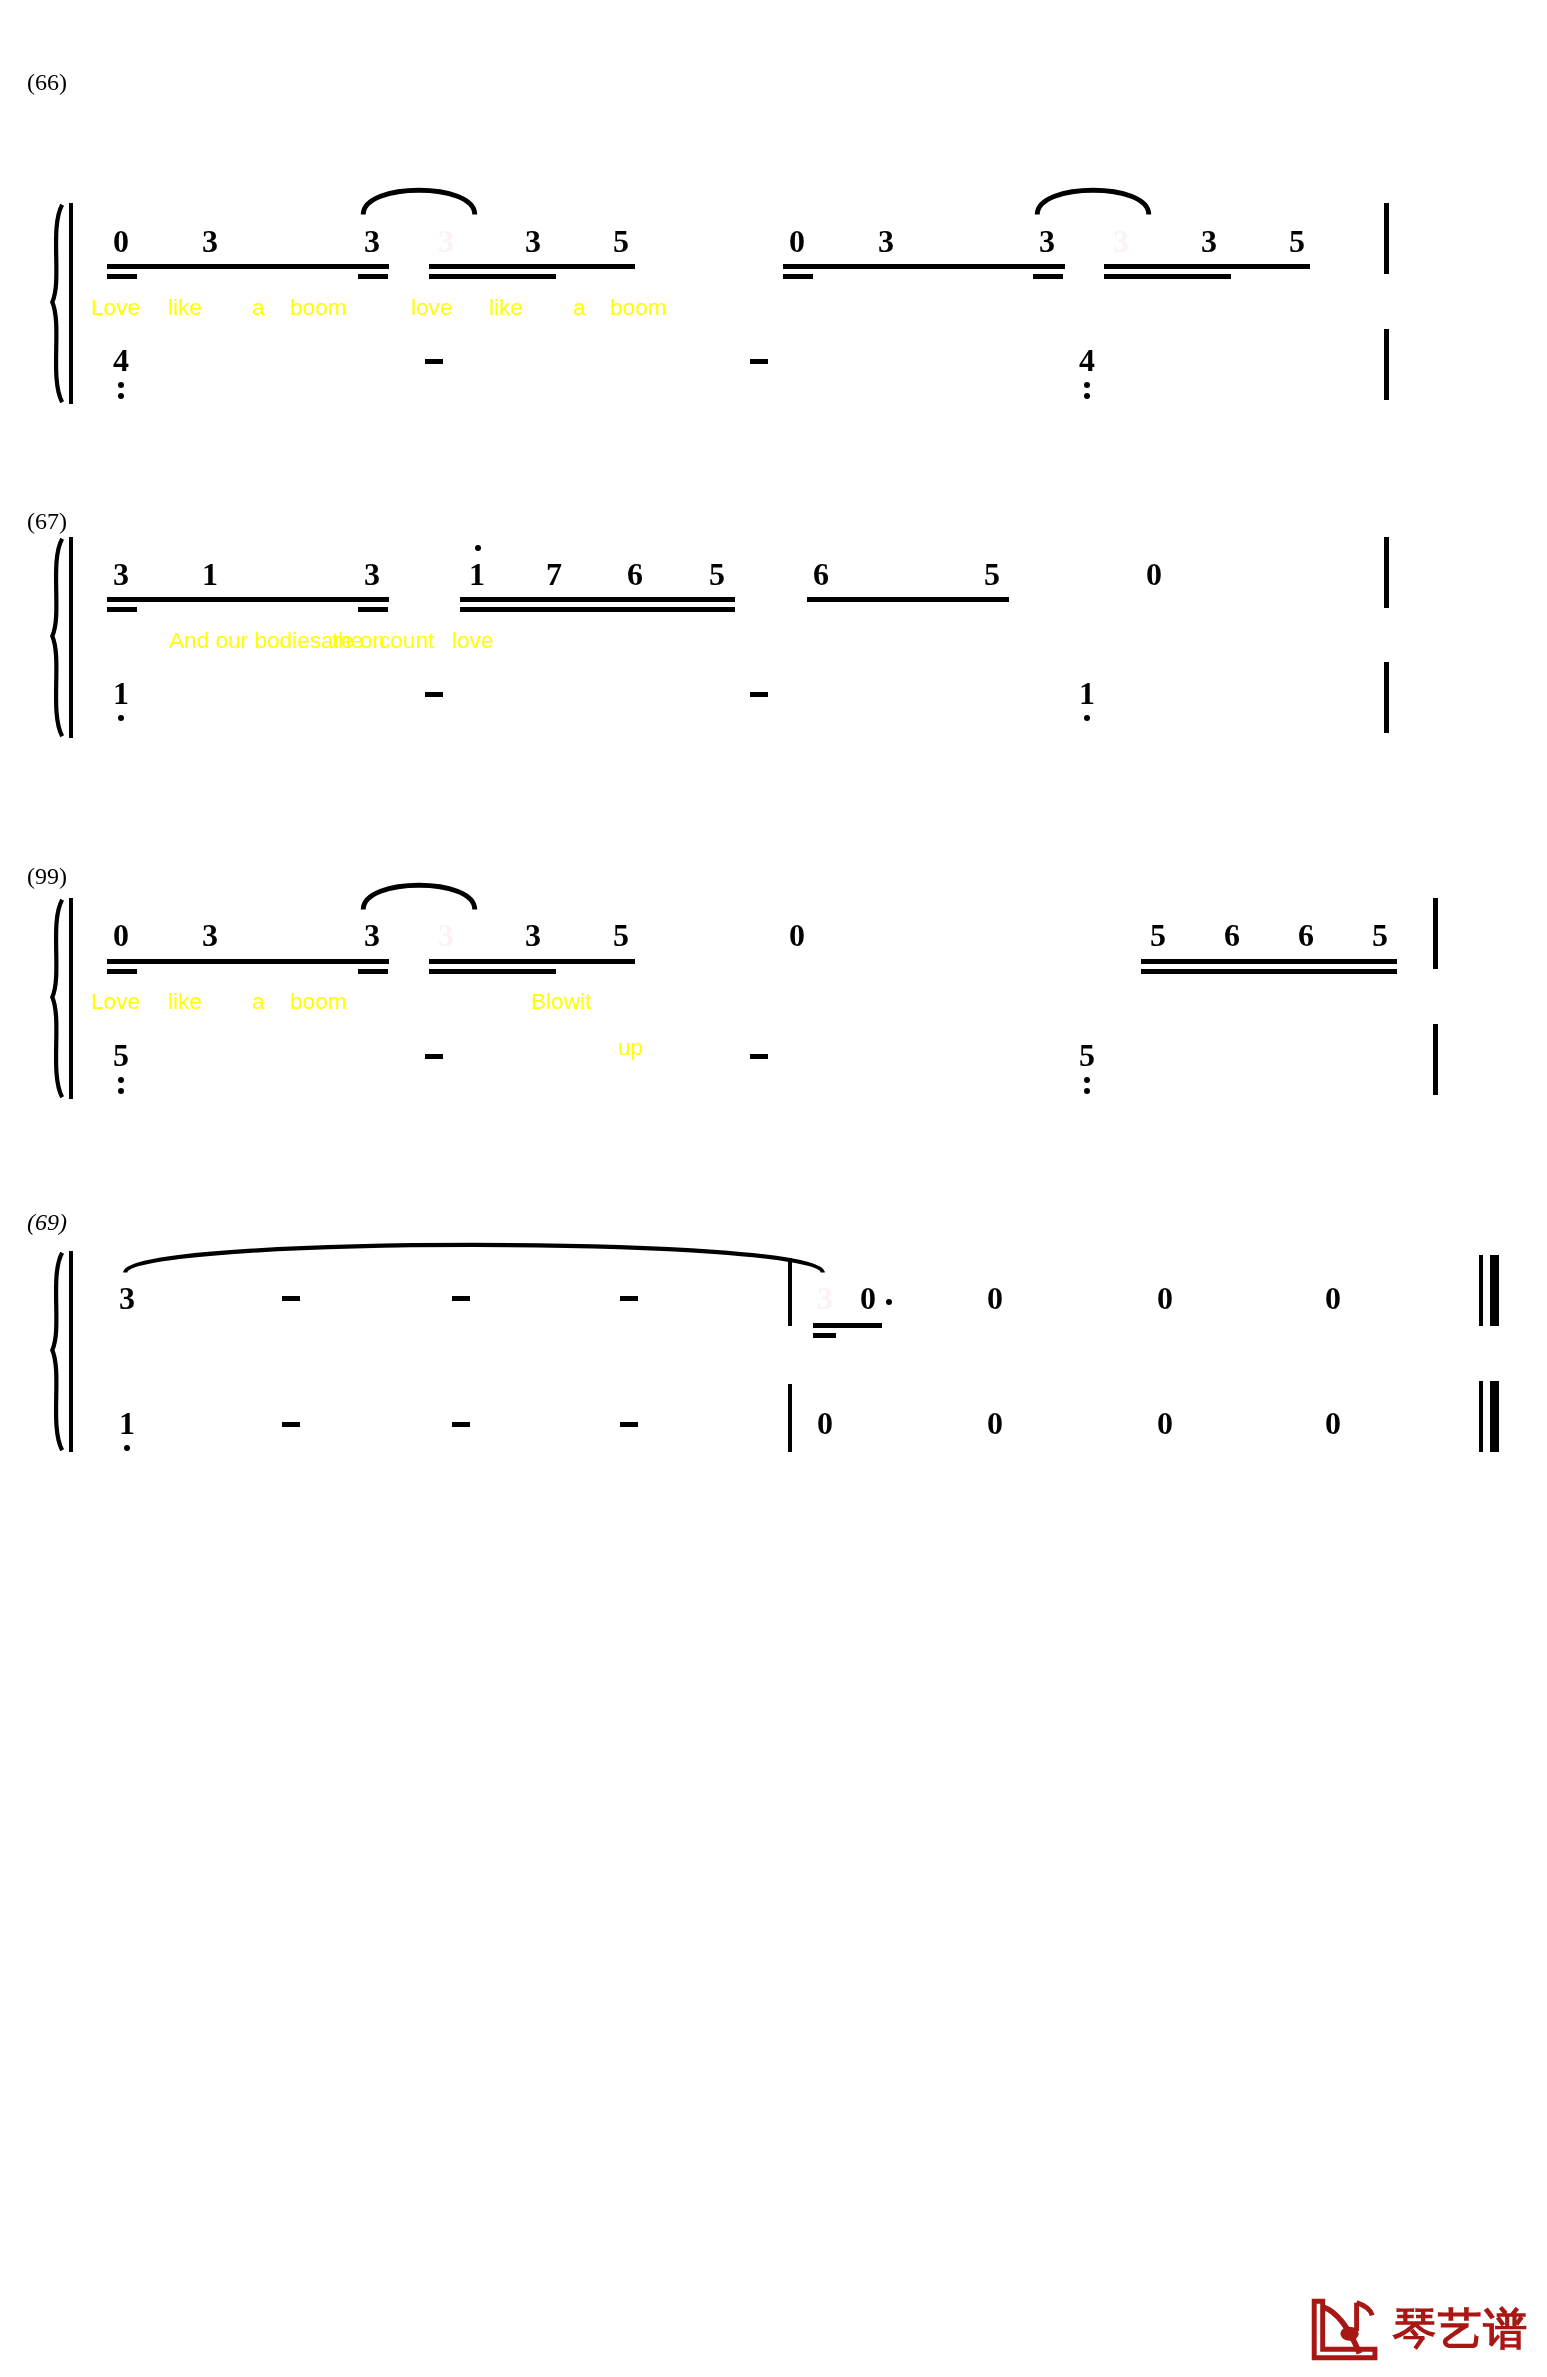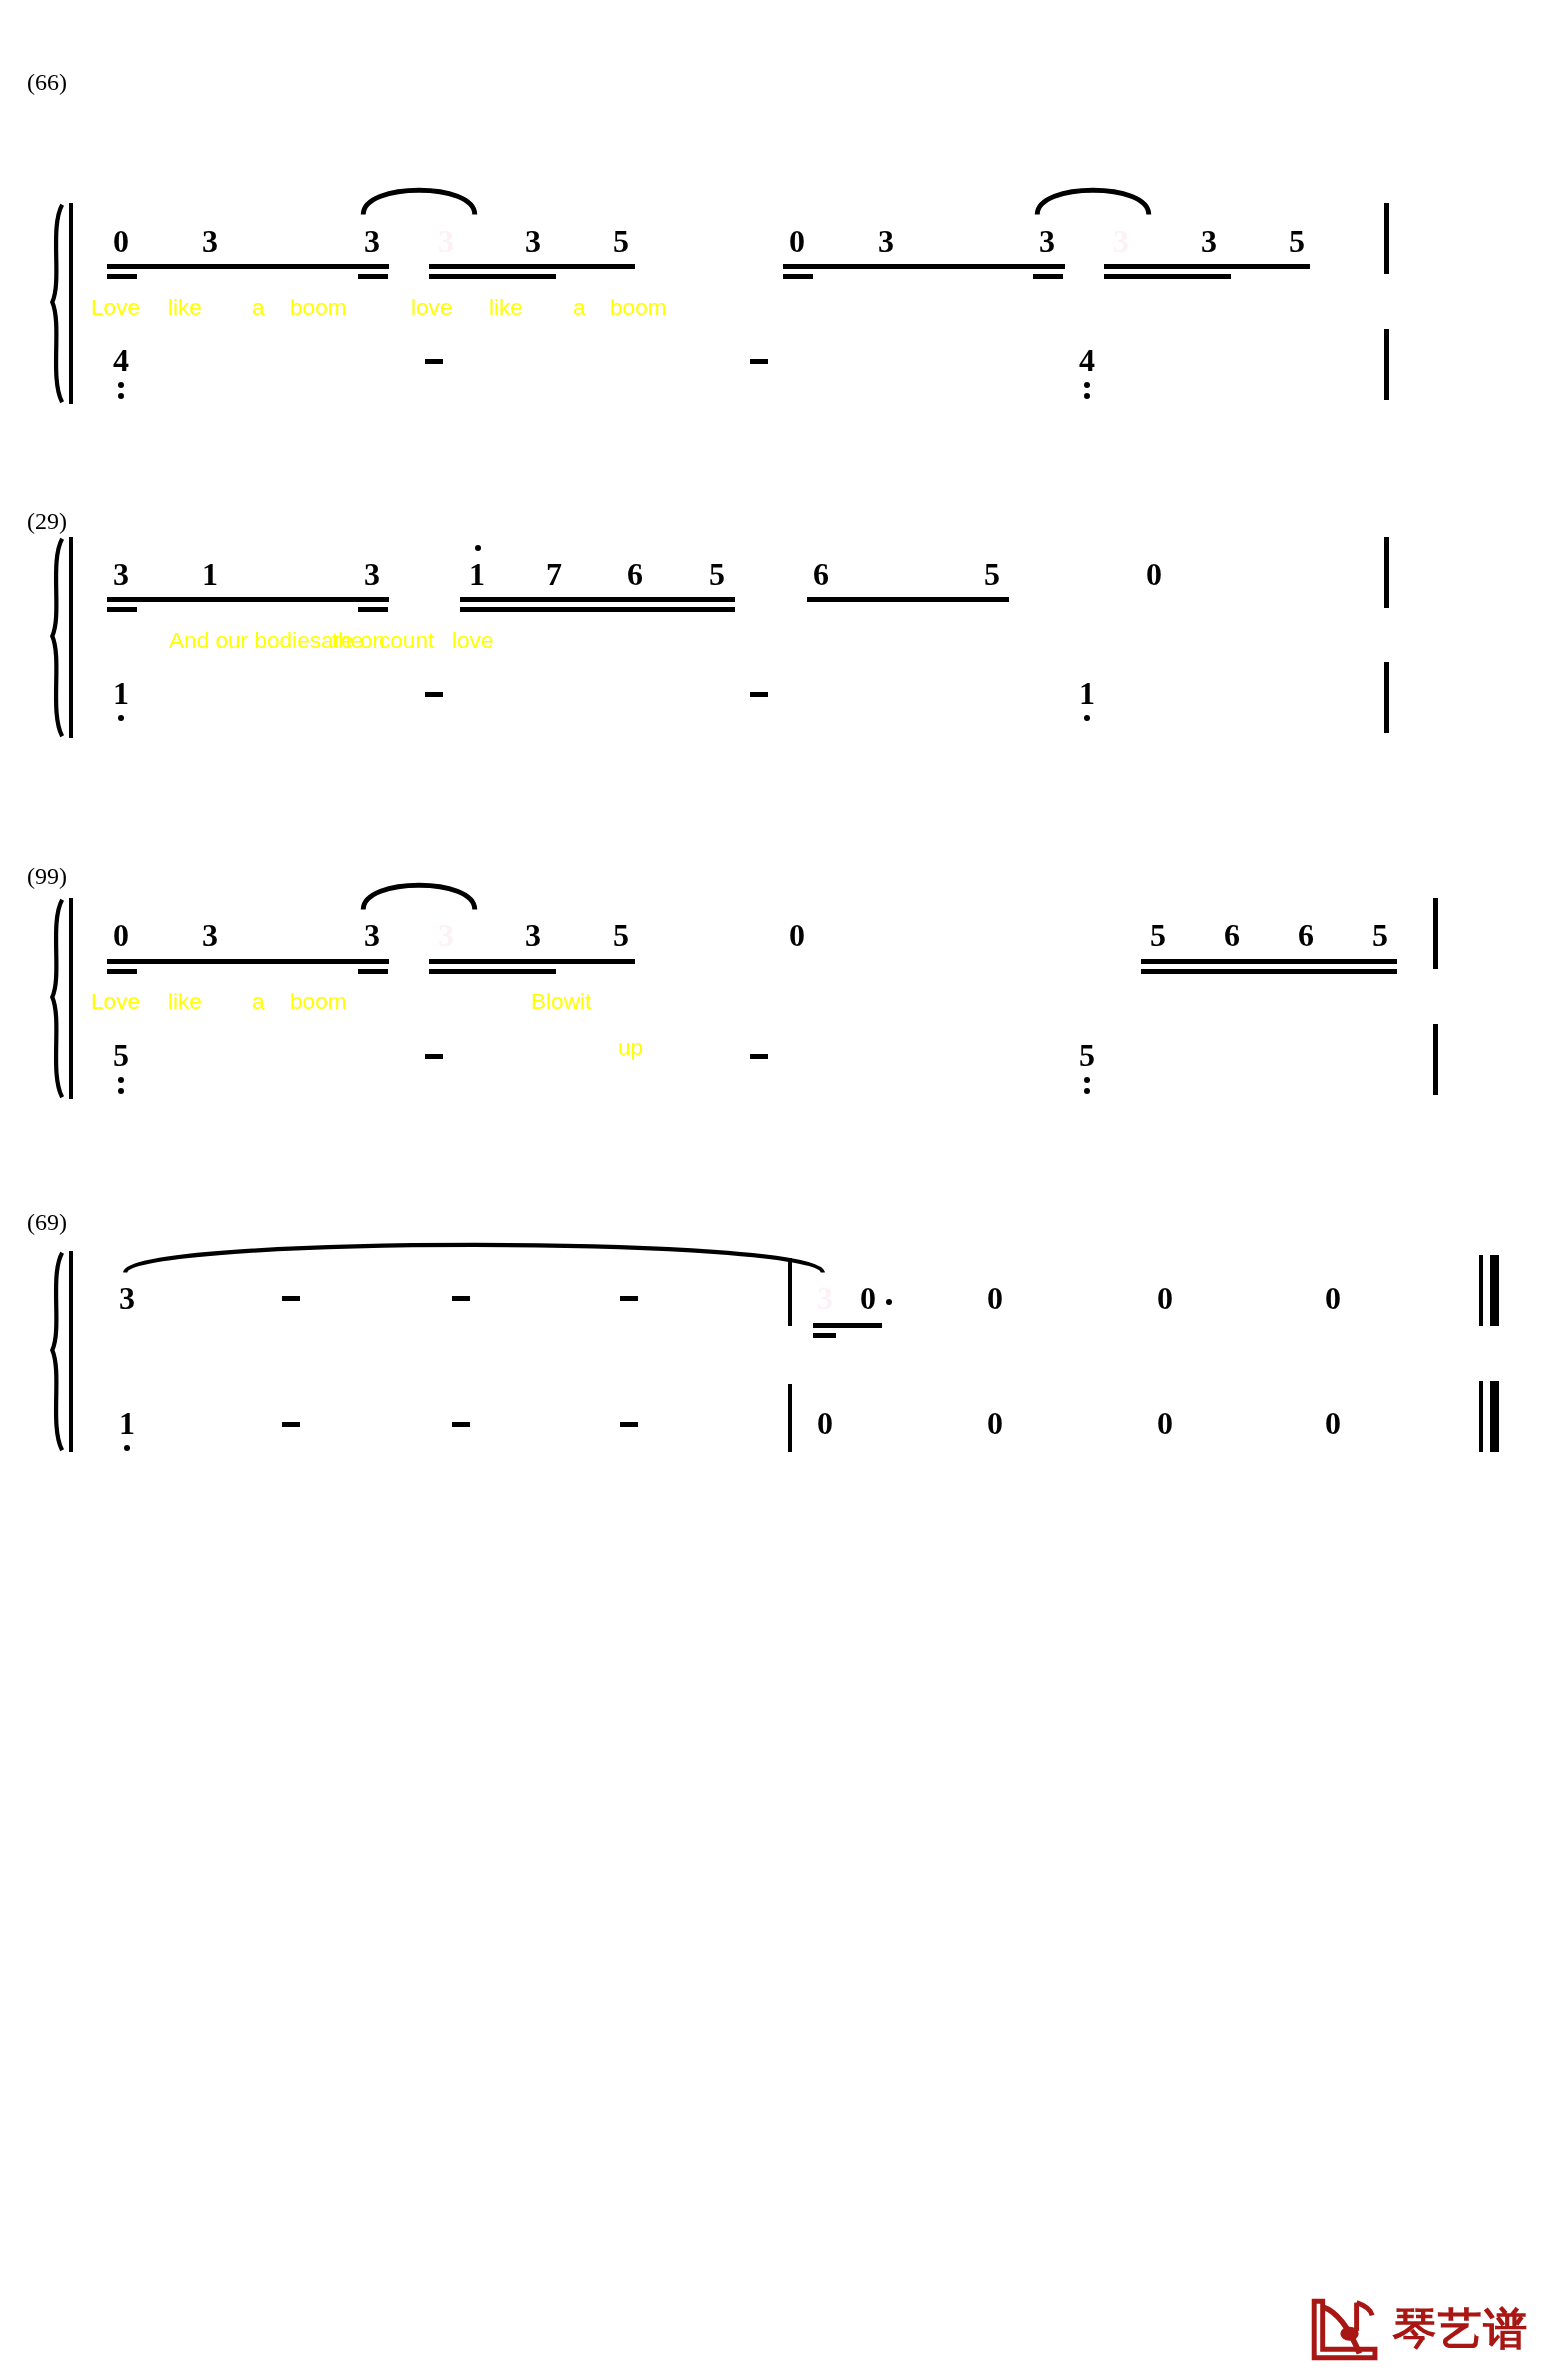--- a/index.html
+++ b/index.html
@@ -224,21 +224,21 @@
     <div class="note" style="left:1073px; top:344px; width:28px;">4</div>
     <div class="oct-dot" style="left:1084px; top:382px;"></div>
     <div class="oct-dot" style="left:1084px; top:393px;"></div>
 
     <div class="right-barline" style="left:1384px; top:203px; height:71px;"></div>
     <div class="right-barline" style="left:1384px; top:329px; height:71px;"></div>
   </div>
 
   <div class="system" style="top:0;height:438px;">
 
-    <div class="measure-number" style="left:27px; top:508px;">(29)</div>
+    <div class="measure-number" style="left:27px; top:508px;">(67)</div>
 
     <svg class="brace" style="left:41px; top:537px;" width="25.4" height="201" viewBox="0 0 36 284">
       <path d="M30 2 C12 34 30 110 16 140 C30 172 12 248 30 282" fill="none" stroke="#000" stroke-width="6"></path>
     </svg>
     <div class="left-barline" style="left:69px; top:537px; height:201px;"></div>
 
     <div class="note" style="left:107px; top:558px; width:28px;">3</div>
     <div class="note" style="left:196px; top:558px; width:28px;">1</div>
     <div class="note" style="left:358px; top:558px; width:28px;">3</div>
 
@@ -336,21 +336,21 @@
     <div class="note" style="left:1073px; top:1039px; width:28px;">5</div>
     <div class="oct-dot" style="left:1084px; top:1077px;"></div>
     <div class="oct-dot" style="left:1084px; top:1088px;"></div>
 
     <div class="right-barline" style="left:1433px; top:898px; height:71px;"></div>
     <div class="right-barline" style="left:1433px; top:1024px; height:71px;"></div>
   </div>
 
   <div class="system" style="top:0;height:438px;">
 
-    <div class="measure-number" style="left:27px; top:1209px;">(69)</div>
+    <div class="measure-number" style="left:27px; top:1209px;font-style:italic;">(69)</div>
 
     <svg class="brace" style="left:41px; top:1251px;" width="25.4" height="201" viewBox="0 0 36 284">
       <path d="M30 2 C12 34 30 110 16 140 C30 172 12 248 30 282" fill="none" stroke="#000" stroke-width="6"></path>
     </svg>
     <div class="left-barline" style="left:69px; top:1251px; height:201px;"></div>
 
     <svg class="slur" style="left:121px; top:1230px;" width="706" height="44" viewBox="0 0 1000 62">
       <path d="M6 60 C6 8 994 8 994 60" fill="none" stroke="#000" stroke-width="6"></path>
     </svg>
 

